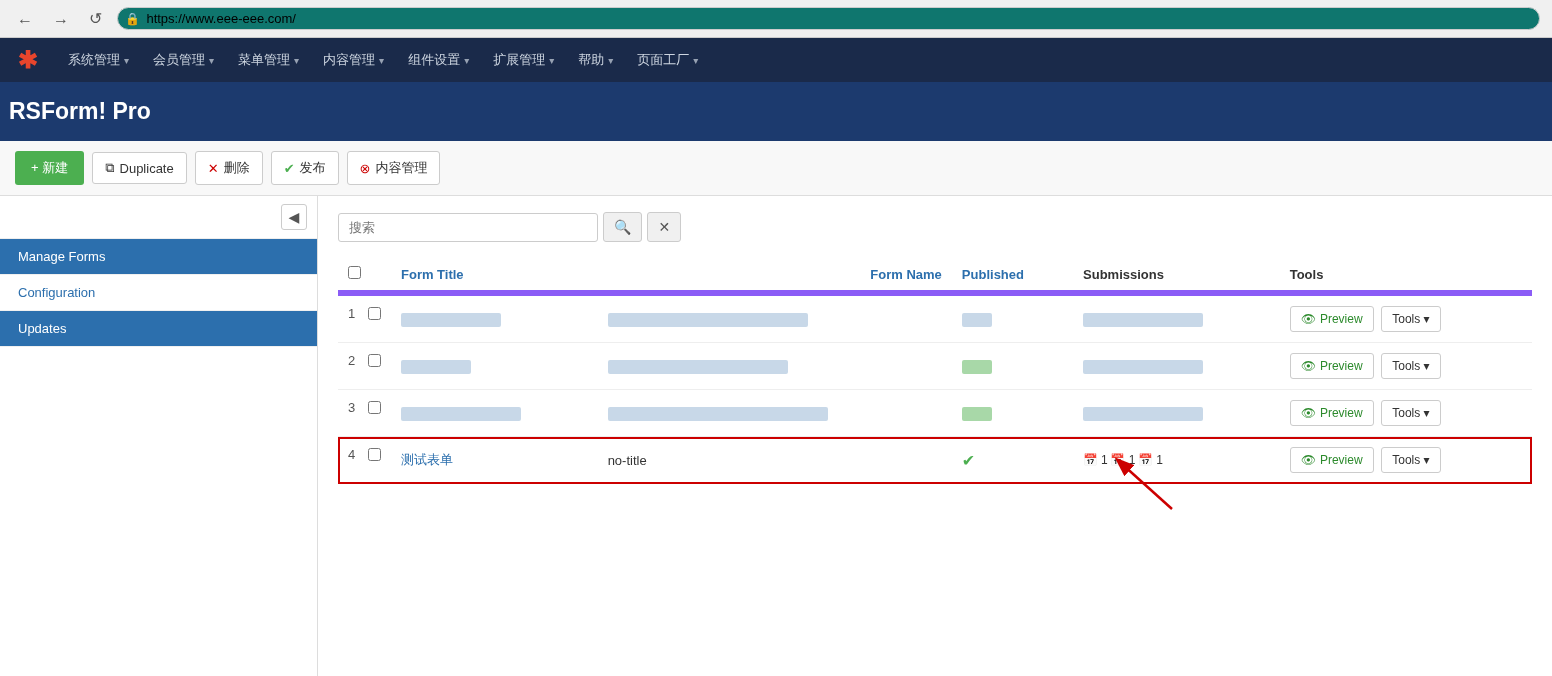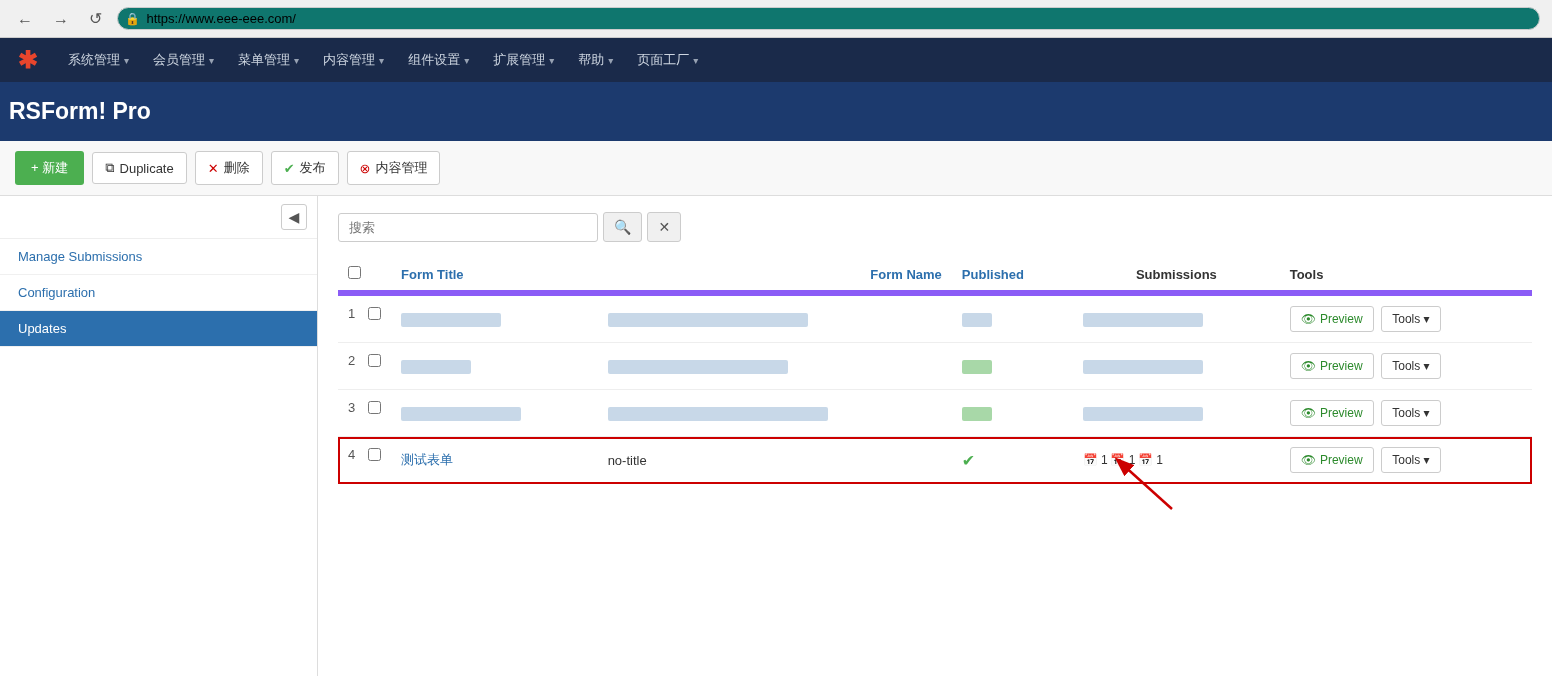--- a/index.html
+++ b/index.html
@@ -387,22 +387,22 @@
     <span>内容管理</span>
   </button>
 </div>
 
 <div class="main-layout">
 
   <div class="sidebar">
     <div class="sidebar-toggle">
       <button class="sidebar-toggle-btn">◀</button>
     </div>
-    <div class="sidebar-item">
-      <span>Manage Submissions</span>
+    <div class="sidebar-item active">
+      <span>Manage Forms</span>
     </div>
     <div class="sidebar-item">
       <span>Configuration</span>
     </div>
     <div class="sidebar-item" style="background:#2c6fad; color:white;">
       <span>Updates</span>
     </div>
   </div>
 
   <div class="content">
@@ -415,21 +415,21 @@
 
     <table>
       <thead>
         <tr>
           <th class="th-hash">
             <input type="checkbox" style="">
           </th>
           <th style="color:#2c6fad; cursor:pointer;">Form Title</th>
           <th style="color:#2c6fad; cursor:pointer;text-align:right;">Form Name</th>
           <th style="color:#2c6fad; cursor:pointer;">Published</th>
-          <th style="color:#333;text-align:center;">Submissions</th>
+          <th style="color:#333;">Submissions</th>
           <th style="color:#333;">Tools</th>
         </tr>
       </thead>
       <tbody>
 
         <tr>
           <td style="display:flex; align-items:center; gap:8px; padding:10px 10px;">
             <span style="color:#555; min-width:12px;">1</span>
             <input type="checkbox" style="">
           </td>

